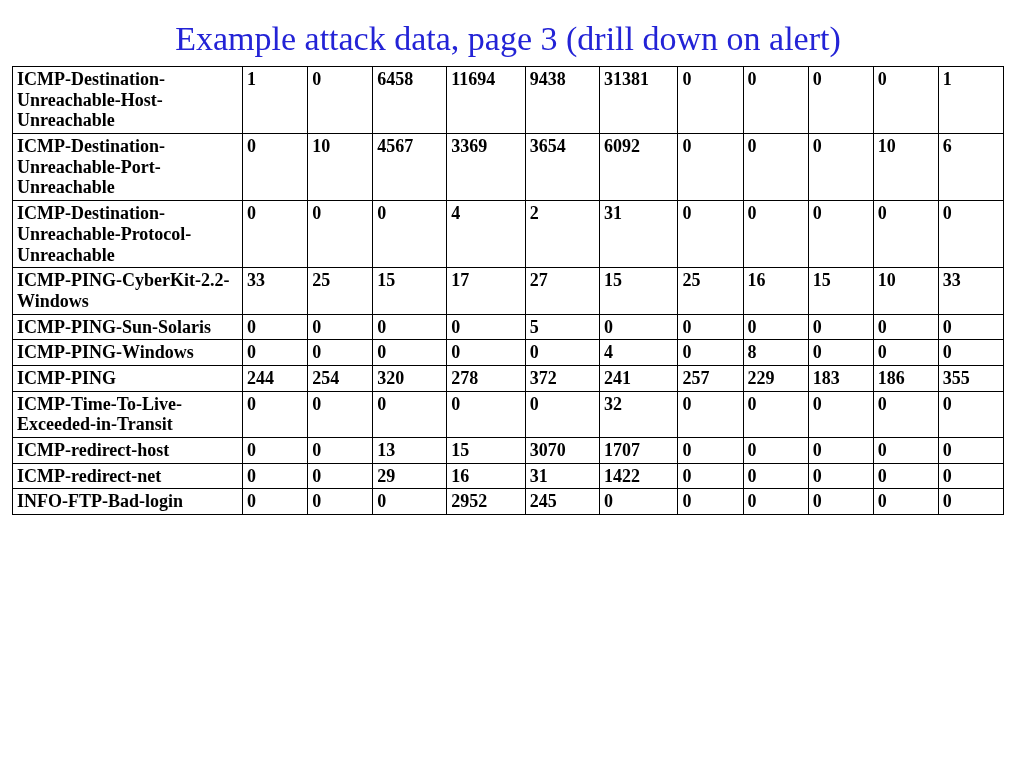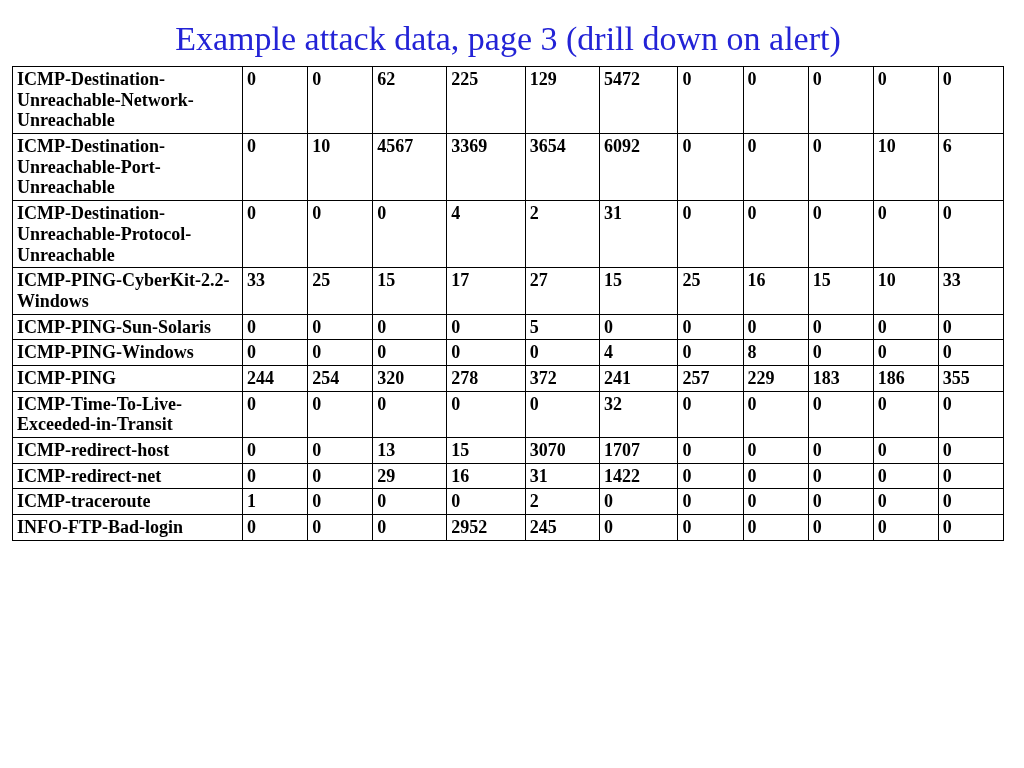--- a/index.html
+++ b/index.html
@@ -59,32 +59,32 @@
         <col style="width:66px">
         <col style="width:70px">
       <col style="width:58px">
         <col style="width:58px">
         <col style="width:58px">
       <col style="width:58px">
         <col style="width:58px">
     </colgroup>
     <tbody id="attack-body">
         <tr>
-          <td class="label">ICMP-Destination-Unreachable-Network-Unreachable</td>
-          <td class="val">0</td>
-          <td class="val">0</td>
-          <td class="val">62</td>
-          <td class="val">225</td>
-          <td class="val">129</td>
-          <td class="val">5472</td>
-          <td class="val">0</td>
-          <td class="val">0</td>
-          <td class="val">0</td>
-          <td class="val">0</td>
-          <td class="val">0</td>
+          <td class="label">ICMP-Destination-Unreachable-Host-Unreachable</td>
+          <td class="val">1</td>
+          <td class="val">0</td>
+          <td class="val">6458</td>
+          <td class="val">11694</td>
+          <td class="val">9438</td>
+          <td class="val">31381</td>
+          <td class="val">0</td>
+          <td class="val">0</td>
+          <td class="val">0</td>
+          <td class="val">0</td>
+          <td class="val">1</td>
         </tr>
         <tr>
           <td class="label">ICMP-Destination-Unreachable-Port-Unreachable</td>
           <td class="val">0</td>
           <td class="val">10</td>
           <td class="val">4567</td>
           <td class="val">3369</td>
           <td class="val">3654</td>
           <td class="val">6092</td>
           <td class="val">0</td>
@@ -199,34 +199,20 @@
           <td class="val">16</td>
           <td class="val">31</td>
           <td class="val">1422</td>
           <td class="val">0</td>
           <td class="val">0</td>
           <td class="val">0</td>
           <td class="val">0</td>
           <td class="val">0</td>
         </tr>
         <tr>
-          <td class="label">ICMP-traceroute</td>
-          <td class="val">1</td>
-          <td class="val">0</td>
-          <td class="val">0</td>
-          <td class="val">0</td>
-          <td class="val">2</td>
-          <td class="val">0</td>
-          <td class="val">0</td>
-          <td class="val">0</td>
-          <td class="val">0</td>
-          <td class="val">0</td>
-          <td class="val">0</td>
-        </tr>
-        <tr>
           <td class="label">INFO-FTP-Bad-login</td>
           <td class="val">0</td>
           <td class="val">0</td>
           <td class="val">0</td>
           <td class="val">2952</td>
           <td class="val">245</td>
           <td class="val">0</td>
           <td class="val">0</td>
           <td class="val">0</td>
           <td class="val">0</td>

